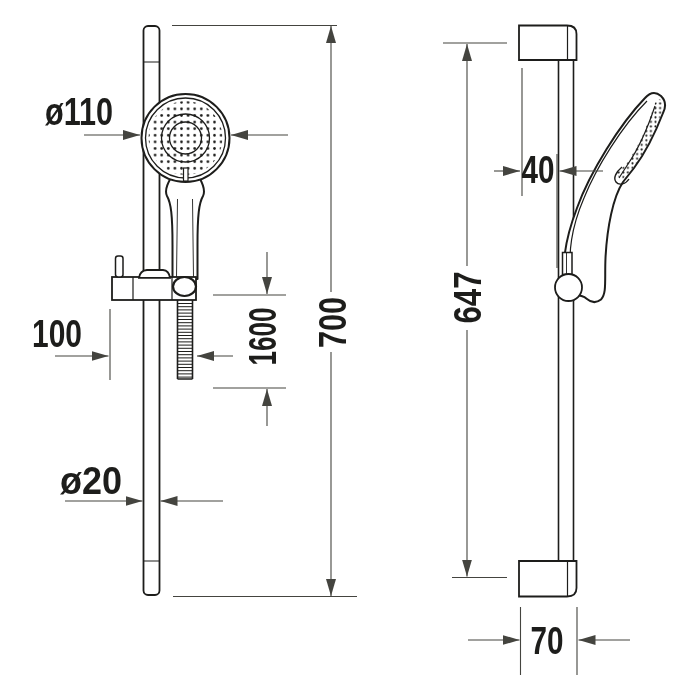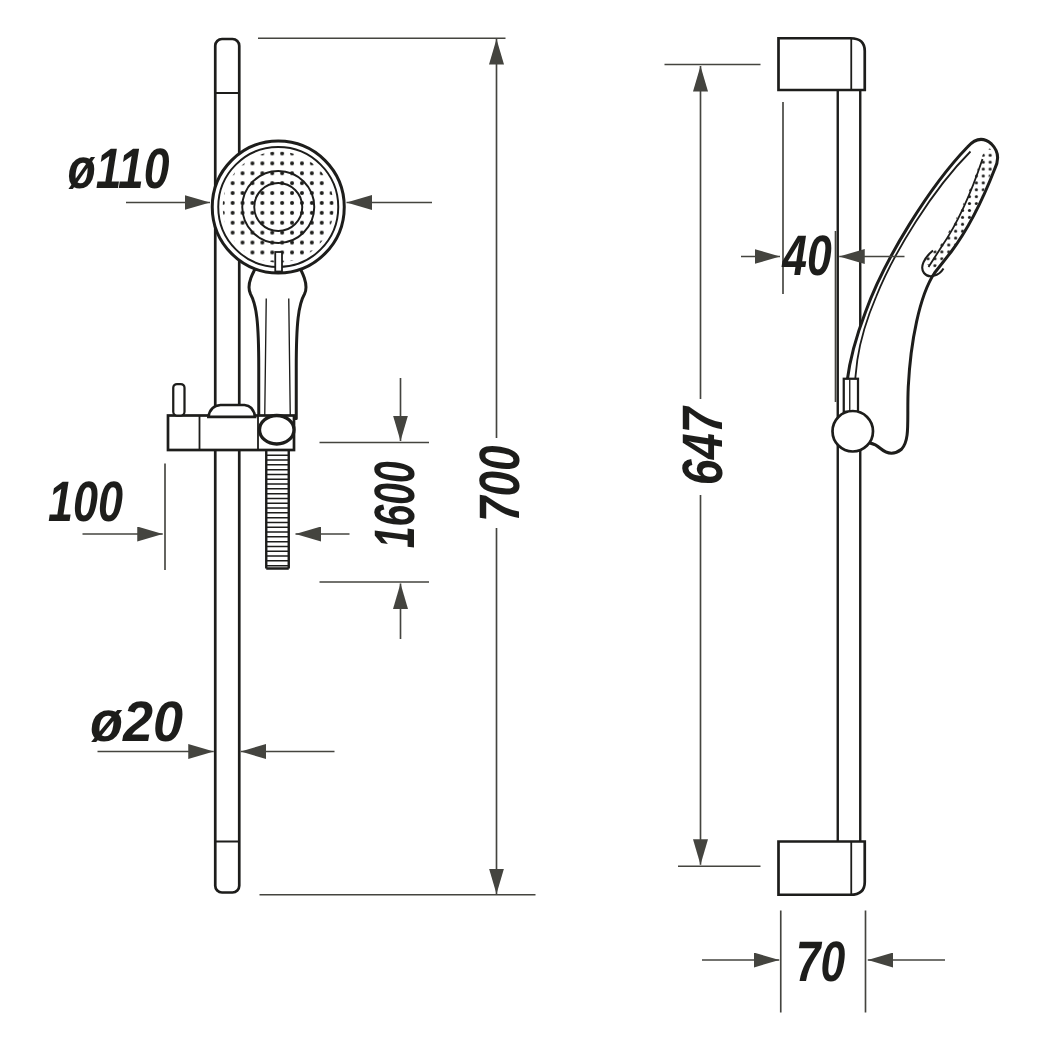--- a/index.html
+++ b/index.html
@@ -1,16 +1,16 @@
 <!DOCTYPE html>
 <html><head>
 <meta charset="utf-8">
 <style>
   html,body{margin:0;padding:0;background:#ffffff;}
-  .stage{width:700px;height:700px;position:relative;background:#ffffff;overflow:hidden;font-style:italic;}
+  .stage{width:700px;height:700px;position:relative;background:#ffffff;overflow:hidden;}
   svg{display:block;}
   .dim-text{
     font-family:"Liberation Sans", sans-serif;
     font-weight:700;
     font-size:38px;
     fill:#1d1d1b;
   }
   .obj{stroke:#1d1d1b;fill:none;}
   .objf{stroke:#1d1d1b;fill:#ffffff;}
   .dim{stroke:#44443f;fill:none;stroke-width:1.1;}

